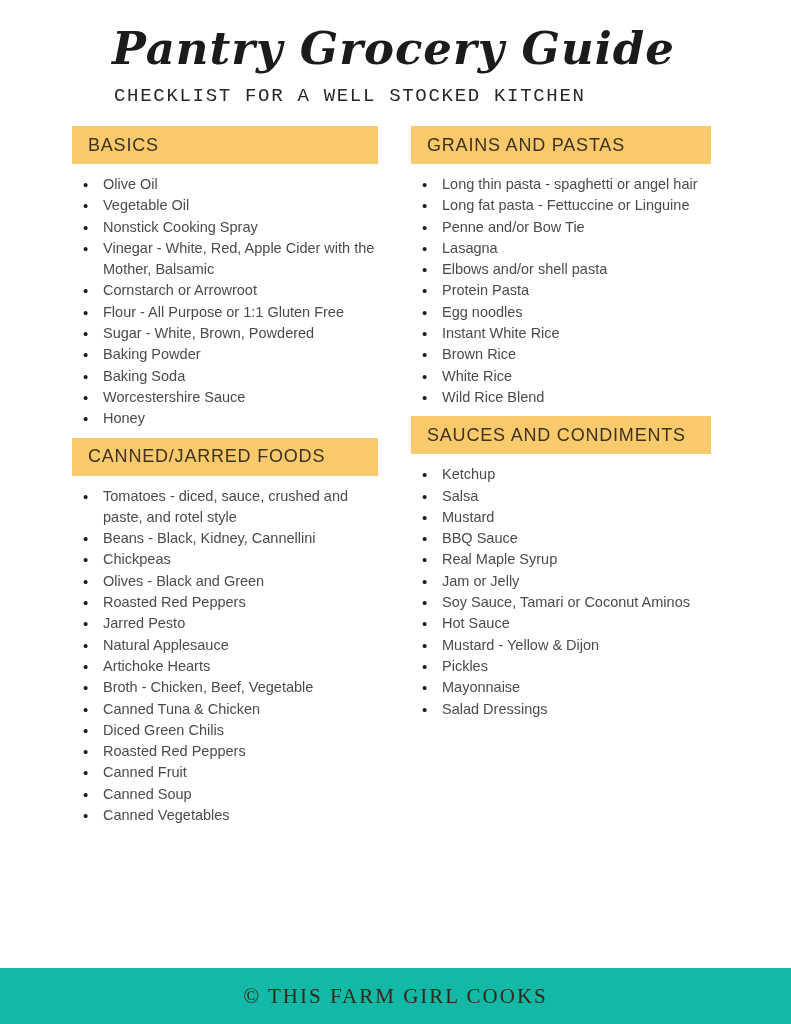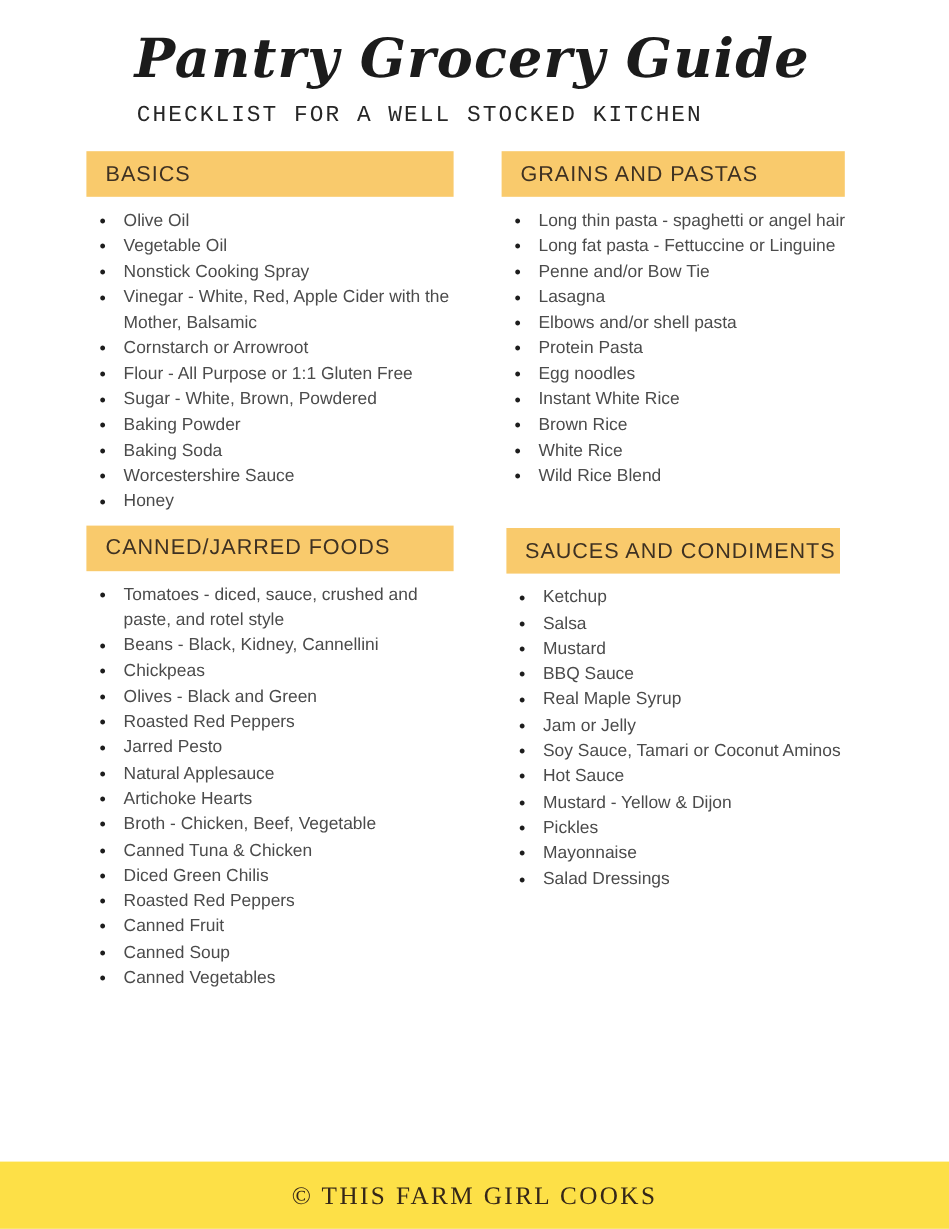--- a/index.html
+++ b/index.html
@@ -31,23 +31,23 @@
     color: #262626;
     margin: 9px 0 0 2px;
   }
 
   .columns {
     display: flex;
     gap: 33px;
     padding-left: 72px;
     margin-top: 19px;
   }
-  .col { display: flex; flex-direction: column; align-items: center; }
+  .col { display: flex; flex-direction: column; }
   .col-left  { width: 306px; }
-  .col-right { width: 300px; gap: 24px; }
+  .col-right { width: 300px; }
 
   .section { margin-bottom: 8px; }
   .section-header {
     background: #F9CA6C;
     height: 38px;
     display: flex;
     align-items: center;
     padding-left: 16px;
     margin-bottom: 10px;
   }
@@ -75,21 +75,21 @@
     left: 3px;
     top: 0;
     color: #1d1d1d;
     font-size: 15px;
   }
 
   .footer {
     position: absolute;
     left: 0; bottom: 0;
     width: 791px; height: 56px;
-    background: #fde047;
+    background: #14b8a6;
     display: flex;
     align-items: center;
     justify-content: center;
   }
   .footer-text {
     font-family: "Liberation Serif", serif;
     font-size: 21px;
     letter-spacing: 2px;
     color: #352718;
   }

